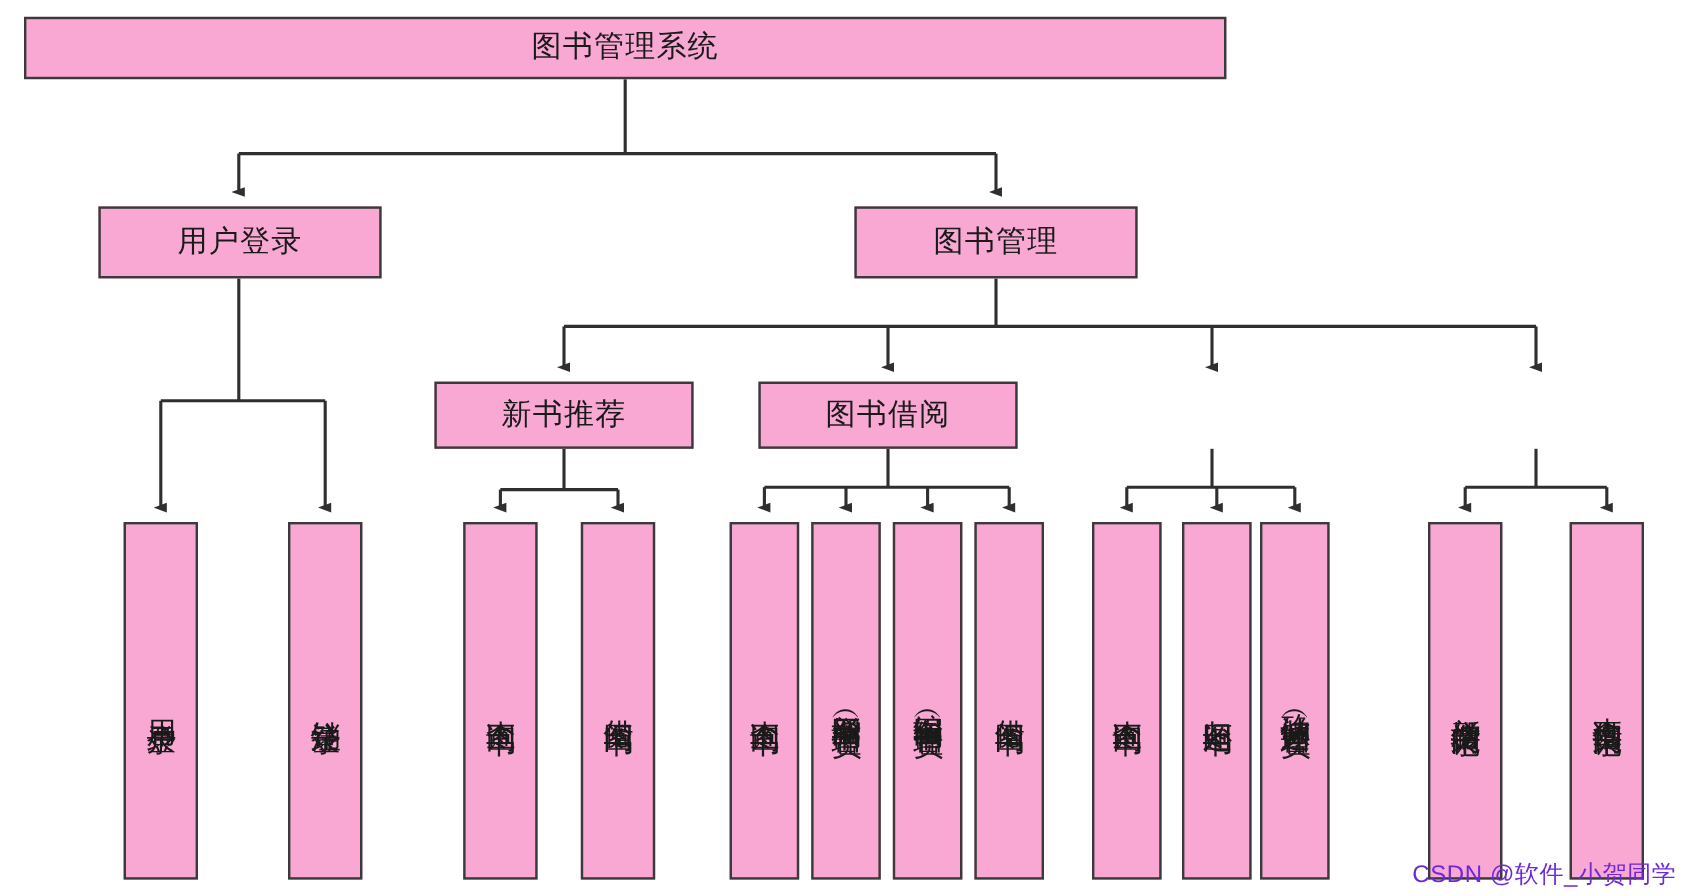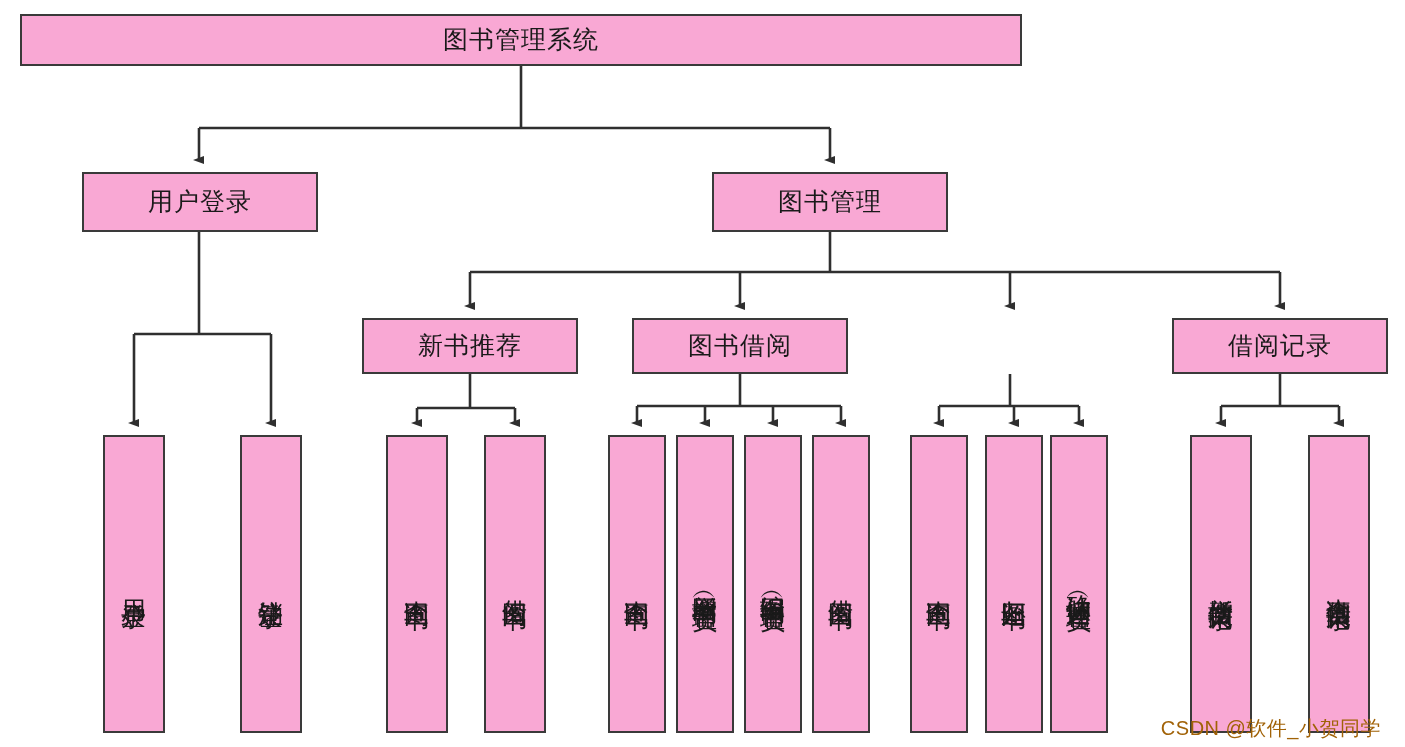--- a/index.html
+++ b/index.html
@@ -44,24 +44,24 @@
     writing-mode: vertical-rl;
     text-orientation: upright;
     font-size: 25px;
     line-height: 1.12;
     letter-spacing: 2px;
     padding: 4px 0;
     text-align: center;
   }
   #watermark {
     position: absolute;
-    right: 24px;
+    right: 8px;
     bottom: 5px;
     font-size: 20px;
-    color: #a16207;
+    color: #6d28d9;
     letter-spacing: 0.5px;
     white-space: nowrap;
   }
 </style>
 </head>
 <body>
 
 <div id="canvas">
 
   <svg class="edges" viewBox="0 0 1405 747">
@@ -114,21 +114,20 @@
     </g>
   </svg>
 
   <div class="node horiz" style="left:20px; top:14px; width:1002px; height:52px;">图书管理系统</div>
 
   <div class="node horiz" style="left:82px; top:172px; width:236px; height:60px;">用户登录</div>
   <div class="node horiz" style="left:712px; top:172px; width:236px; height:60px;">图书管理</div>
 
   <div class="node horiz" style="left:362px; top:318px; width:216px; height:56px;">新书推荐</div>
   <div class="node horiz" style="left:632px; top:318px; width:216px; height:56px;text-align:right;">图书借阅</div>
-  <div class="node horiz" style="left:1172px; top:318px; width:216px; height:56px;">借阅记录</div>
 
   <div class="node vert" style="left:103px; top:435px; width:62px; height:298px;">用户登录</div>
   <div class="node vert" style="left:240px; top:435px; width:62px; height:298px;">注销登录</div>
 
   <div class="node vert" style="left:386px; top:435px; width:62px; height:298px;">查询图书</div>
   <div class="node vert" style="left:484px; top:435px; width:62px; height:298px;">借阅图书</div>
 
   <div class="node vert" style="left:608px; top:435px; width:58px; height:298px;">查询图书</div>
   <div class="node vert" style="left:676px; top:435px; width:58px; height:298px;">新增图书（管理员）</div>
   <div class="node vert" style="left:744px; top:435px; width:58px; height:298px;">编辑图书（管理员）</div>

